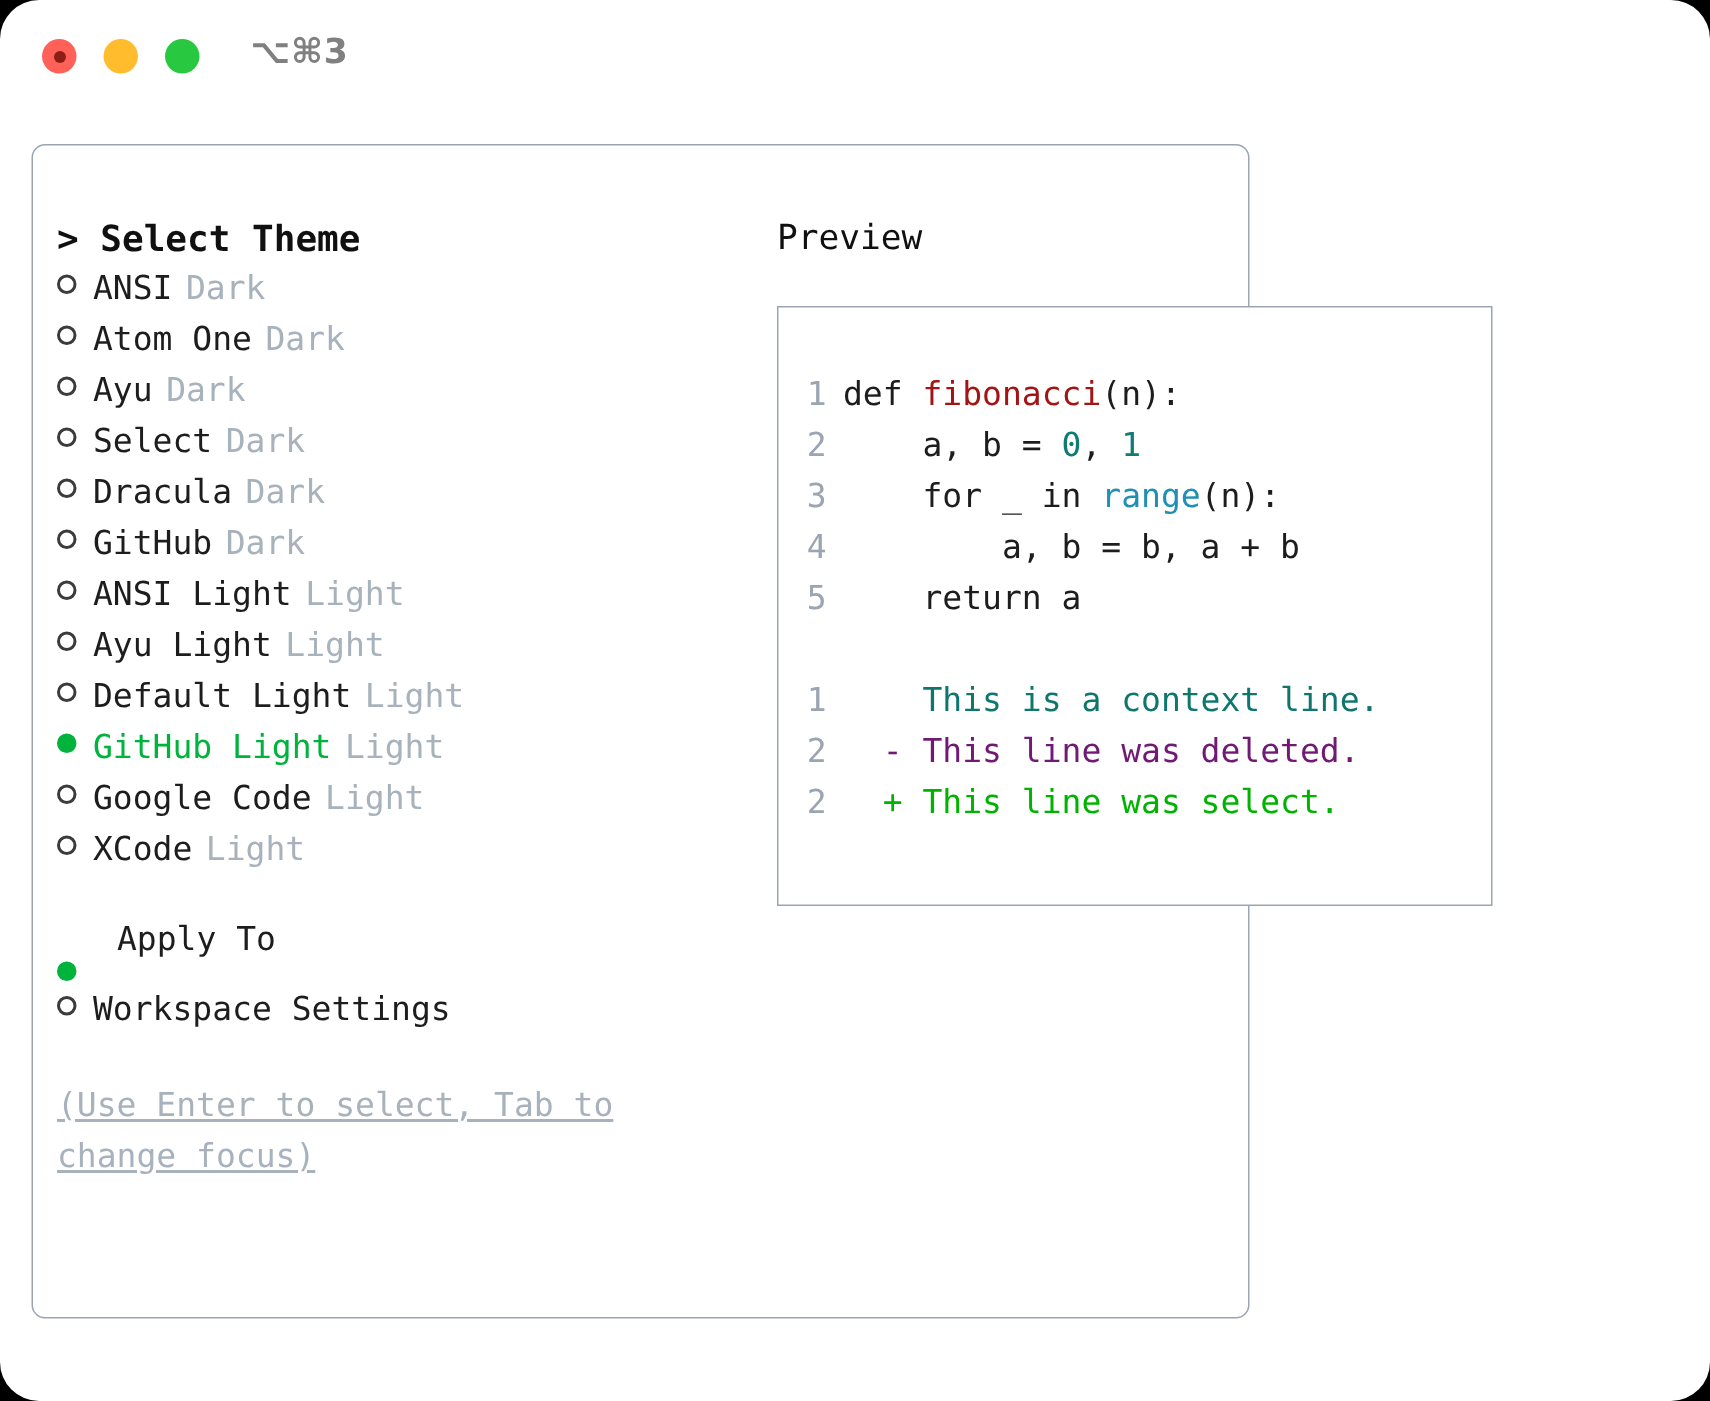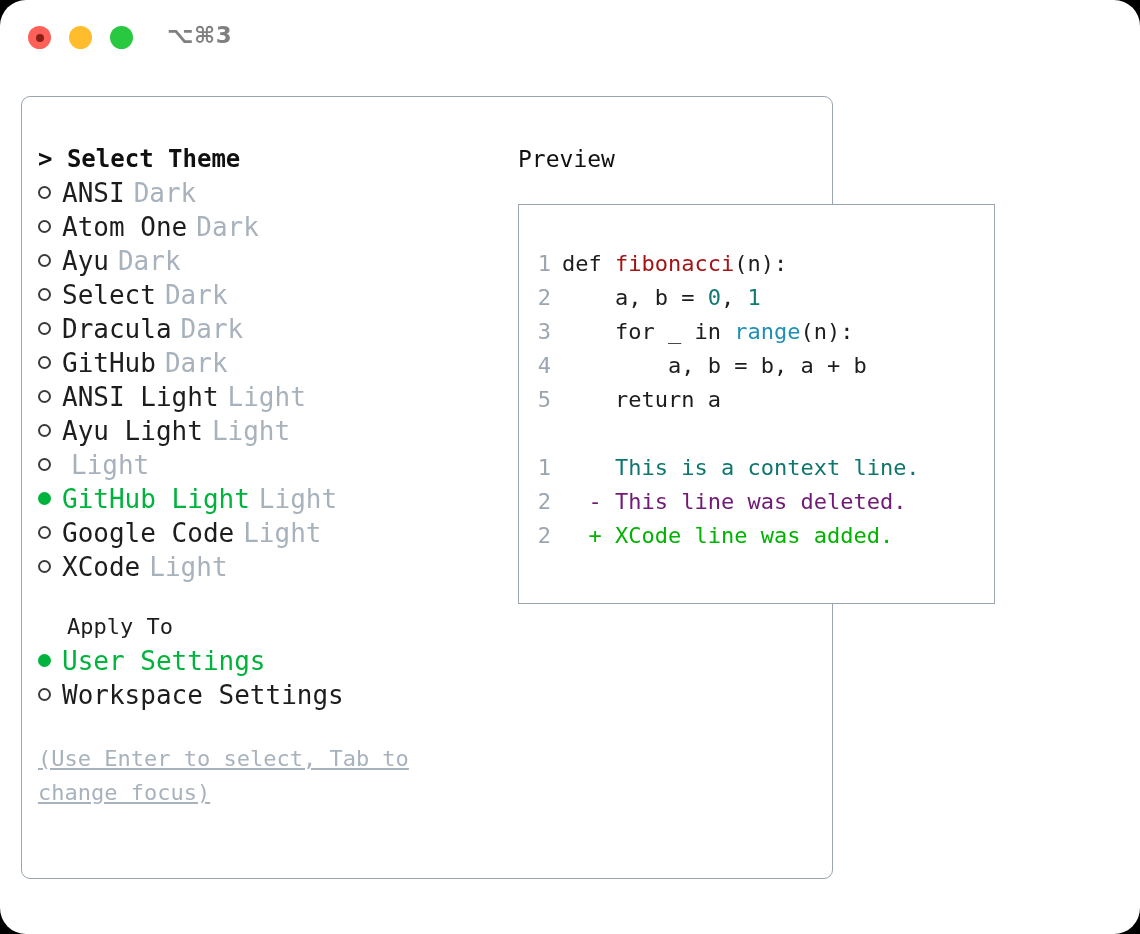--- a/index.html
+++ b/index.html
@@ -92,21 +92,21 @@
     color: #101010;
     line-height: 34px;
     white-space: pre;
   }
 
   .opt-row {
     display: flex;
     align-items: baseline;
     line-height: 34px;
     white-space: pre;
-    font-size: 26px;
+    font-size: 22px;
   }
   .radio {
     display: inline-block;
     width: 13px; height: 13px;
     border-radius: 50%;
     box-sizing: border-box;
     margin-right: 11px;
     position: relative;
     top: -3px;
     flex: none;
@@ -115,21 +115,21 @@
   .radio-on  { background: #00b33c; border: 2px solid #00b33c; }
 
   .opt-label        { color: #1d1d1d; }
   .opt-label-sel    { color: #00b33c; }
   .opt-tag          { color: #a8b2bd; margin-left: 9px; }
 
   .apply-head {
     font-size: 22px;
     color: #1d1d1d;
     line-height: 34px;
-    margin-left: 29px;
+    margin-left: 40px;
     margin-top: 26px;
     white-space: pre;
   }
 
   .hint {
     margin-top: 30px;
     font-size: 22px;
     color: #a8b2bd;
     line-height: 34px;
     width: 408px;
@@ -201,48 +201,48 @@
       <div class="section-title">&gt; Select Theme</div>
       <div id="theme-list">
           <div class="opt-row"><span class="radio radio-off"></span><span class="opt-label">ANSI</span><span class="opt-tag">Dark</span></div>
           <div class="opt-row"><span class="radio radio-off"></span><span class="opt-label">Atom One</span><span class="opt-tag">Dark</span></div>
           <div class="opt-row"><span class="radio radio-off"></span><span class="opt-label">Ayu</span><span class="opt-tag">Dark</span></div>
           <div class="opt-row"><span class="radio radio-off"></span><span class="opt-label">Select</span><span class="opt-tag">Dark</span></div>
           <div class="opt-row"><span class="radio radio-off"></span><span class="opt-label">Dracula</span><span class="opt-tag">Dark</span></div>
           <div class="opt-row"><span class="radio radio-off"></span><span class="opt-label">GitHub</span><span class="opt-tag">Dark</span></div>
           <div class="opt-row"><span class="radio radio-off"></span><span class="opt-label">ANSI Light</span><span class="opt-tag">Light</span></div>
           <div class="opt-row"><span class="radio radio-off"></span><span class="opt-label">Ayu Light</span><span class="opt-tag">Light</span></div>
-          <div class="opt-row"><span class="radio radio-off"></span><span class="opt-tag">Light</span></div>
+          <div class="opt-row"><span class="radio radio-off"></span><span class="opt-label">Default Light</span><span class="opt-tag">Light</span></div>
           <div class="opt-row"><span class="radio radio-on"></span><span class="opt-label opt-label-sel">GitHub Light</span><span class="opt-tag">Light</span></div>
           <div class="opt-row"><span class="radio radio-off"></span><span class="opt-label">Google Code</span><span class="opt-tag">Light</span></div>
           <div class="opt-row"><span class="radio radio-off"></span><span class="opt-label">XCode</span><span class="opt-tag">Light</span></div>
         </div>
 
       <div class="apply-head">Apply To</div>
       <div id="apply-list">
-          <div class="opt-row"><span class="radio radio-on"></span><span class="opt-label opt-label-sel">User Settings</span></div>
+          <div class="opt-row"><span class="radio radio-on"></span></div>
           <div class="opt-row"><span class="radio radio-off"></span><span class="opt-label">Workspace Settings</span></div>
         </div>
 
       <div class="hint">(Use Enter to select, Tab to change focus)</div>
     </div>
 
     <div class="right-col">
       <div class="preview-title">Preview</div>
       <div class="preview-box">
         <div id="code-block">
             <div class="code-line"><span class="lineno">1</span><span>def </span><span class="tok-fn">fibonacci</span><span>(n):</span></div>
             <div class="code-line"><span class="lineno">2</span><span>    a, b = </span><span class="tok-num">0</span><span>, </span><span class="tok-num">1</span></div>
             <div class="code-line"><span class="lineno">3</span><span>    for _ in </span><span class="tok-call">range</span><span>(n):</span></div>
             <div class="code-line"><span class="lineno">4</span><span>        a, b = b, a + b</span></div>
             <div class="code-line"><span class="lineno">5</span><span>    return a</span></div>
           </div>
         <div class="spacer-line"></div>
         <div id="diff-block">
             <div class="code-line"><span class="lineno">1</span><span class="diff-ctx">    This is a context line.</span></div>
             <div class="code-line"><span class="lineno">2</span><span class="diff-del">  - This line was deleted.</span></div>
-            <div class="code-line"><span class="lineno">2</span><span class="diff-add">  + XCode line was added.</span></div>
+            <div class="code-line"><span class="lineno">2</span><span class="diff-add">  + This line was select.</span></div>
           </div>
       </div>
     </div>
 
   </div>
 </div>
 
 </body></html>

